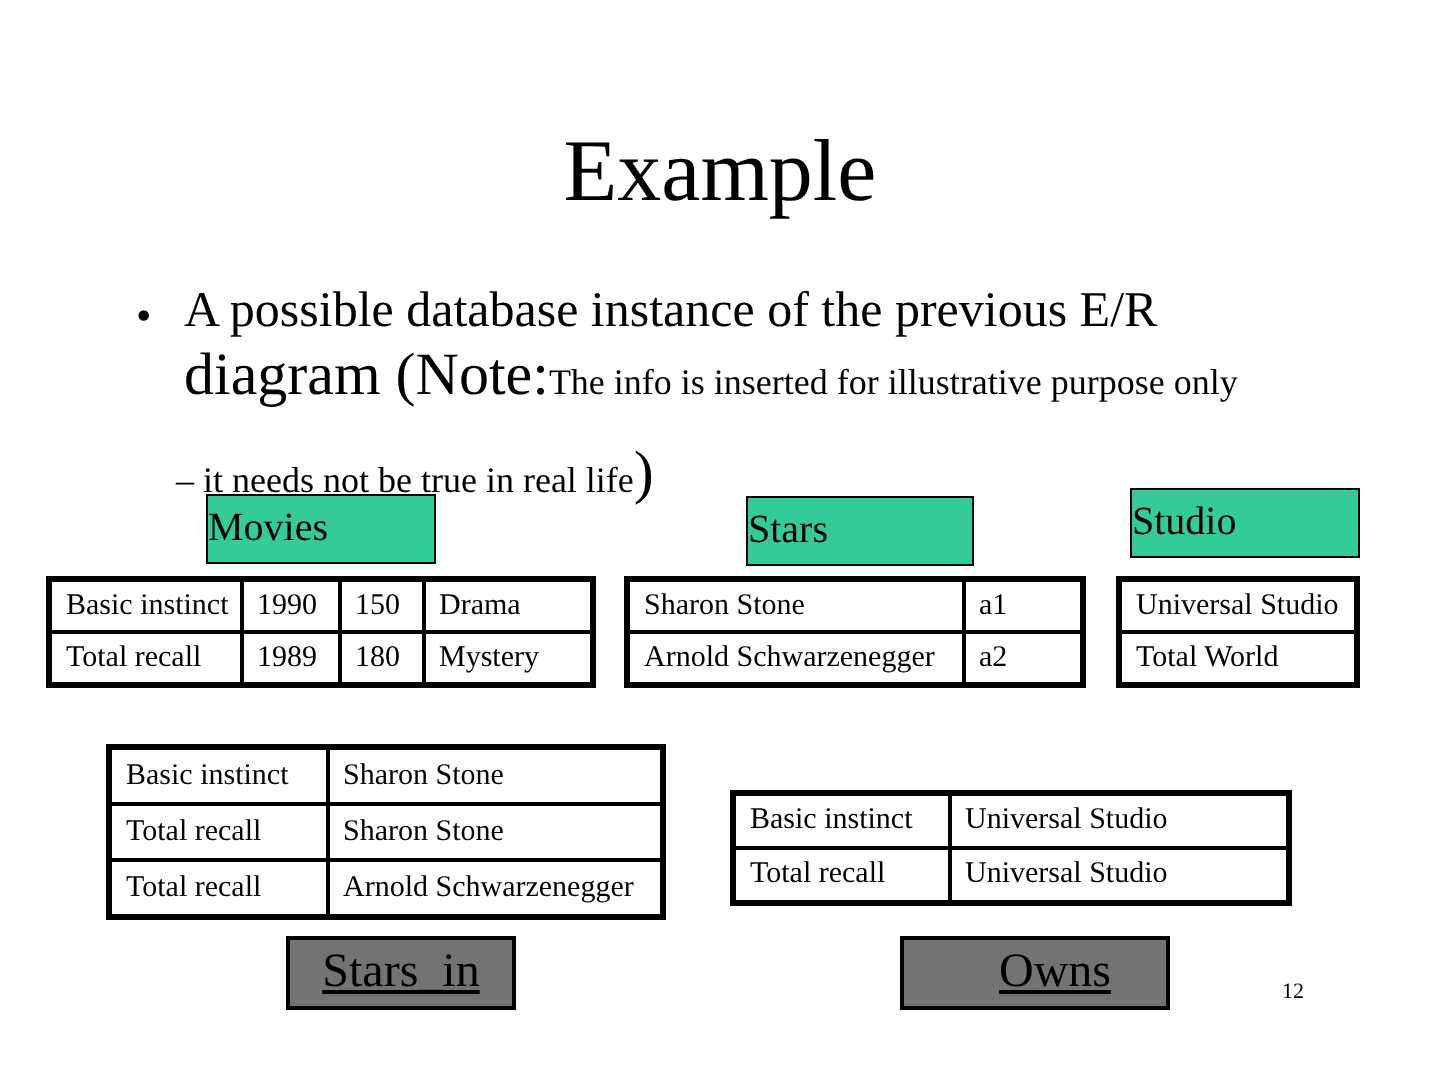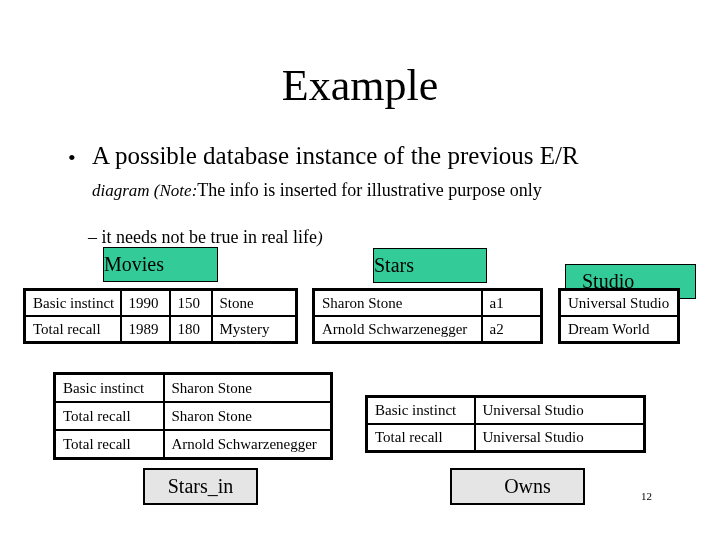--- a/index.html
+++ b/index.html
@@ -37,43 +37,44 @@
     font-size: 25px; line-height: 32px;
     white-space: nowrap;
   }
   .bullet-line3 {
     position: absolute;
     left: 88px; top: 223px;
     font-size: 18px; line-height: 28px;
     white-space: nowrap;
   }
   .txt-small { font-size: 18px; }
-  .txt-large { font-size: 17px; font-style: italic; }
+  .txt-large { font-size: 30px; }
 
   .entity-label {
     position: absolute;
     height: 33px;
     background: #33CC99;
     border: 1px solid #000000;
     text-align: left;
     font-size: 20px;
     line-height: 33px;
   }
   .label-movies { left: 103px; top: 247px; width: 113px; }
   .label-stars  { left: 373px; top: 248px; width: 112px; }
-  .label-studio { left: 565px; top: 264px; width: 113px; padding-left: 16px; }
+  .label-studio { left: 565px; top: 244px; width: 113px; }
 
   .rel-label {
     position: absolute;
     height: 33px;
-    background: #e5e5e5;
+    background: #737373;
     border: 2px solid #000000;
     text-align: center;
-    font-size: 20px;
+    font-size: 24px;
     line-height: 33px;
+    text-decoration: underline;
   }
   .label-starsin { left: 143px; top: 468px; width: 111px; }
   .label-owns    { left: 450px; top: 468px; width: 111px; padding-left: 20px; }
 
   table.db {
     position: absolute;
     border-collapse: collapse;
     table-layout: fixed;
     background: #ffffff;
   }
@@ -125,21 +126,21 @@
         <col style="width:96px">
         <col style="width:49px">
         <col style="width:42px">
         <col style="width:85px">
       </colgroup>
     <tbody>
       <tr>
         <td>Basic instinct</td>
         <td>1990</td>
         <td>150</td>
-        <td>Stone</td>
+        <td>Drama</td>
       </tr>
       <tr>
         <td>Total recall</td>
         <td>1989</td>
         <td>180</td>
         <td>Mystery</td>
       </tr>
     </tbody>
   </table>
 
@@ -162,21 +163,21 @@
 
   <table class="db t-studio">
     <colgroup>
         <col style="width:119px">
       </colgroup>
     <tbody>
       <tr>
         <td>Universal Studio</td>
       </tr>
       <tr>
-        <td>Dream World</td>
+        <td>Total World</td>
       </tr>
     </tbody>
   </table>
 
   <table class="db t-starsin">
     <colgroup>
         <col style="width:109px">
         <col style="width:168px">
       </colgroup>
     <tbody>

